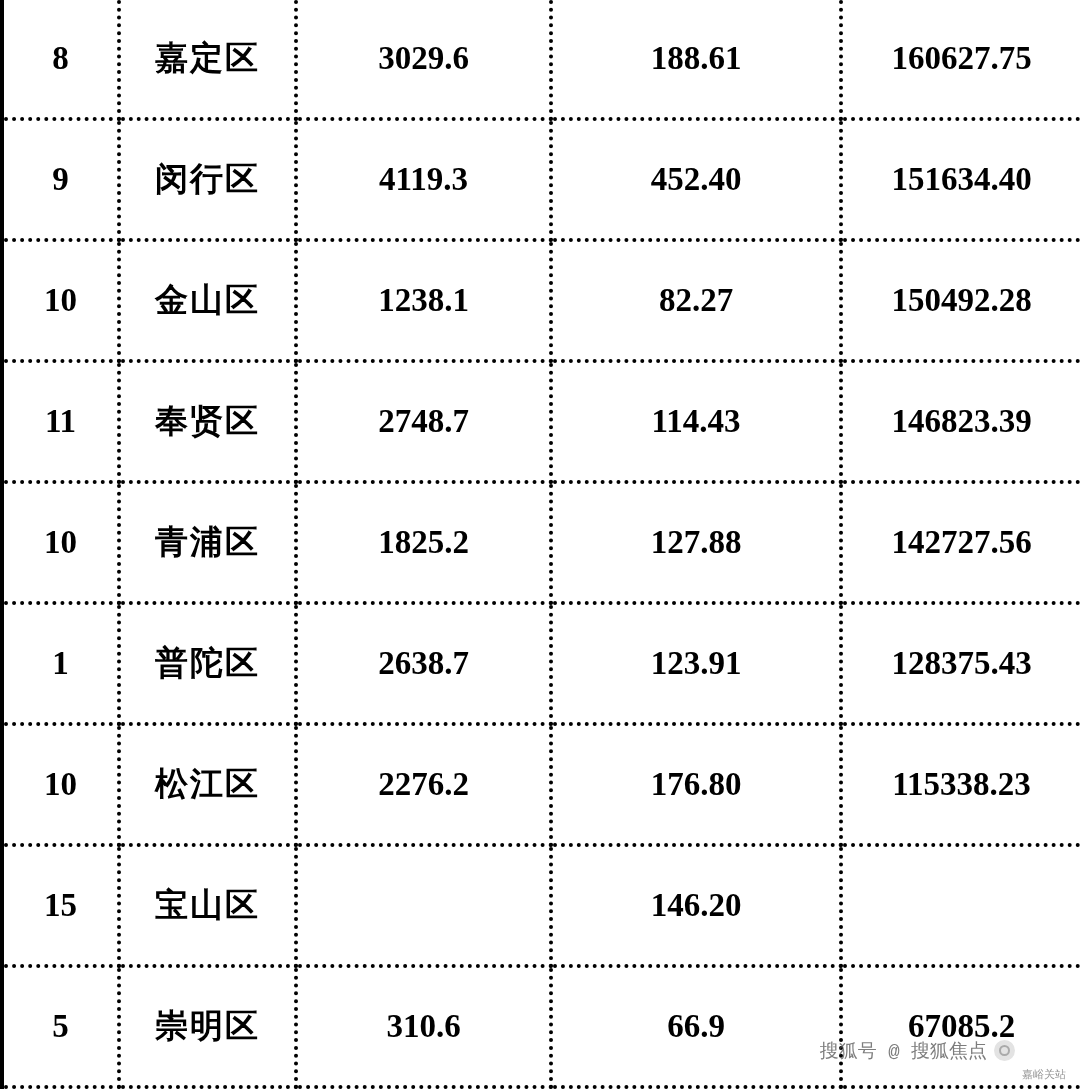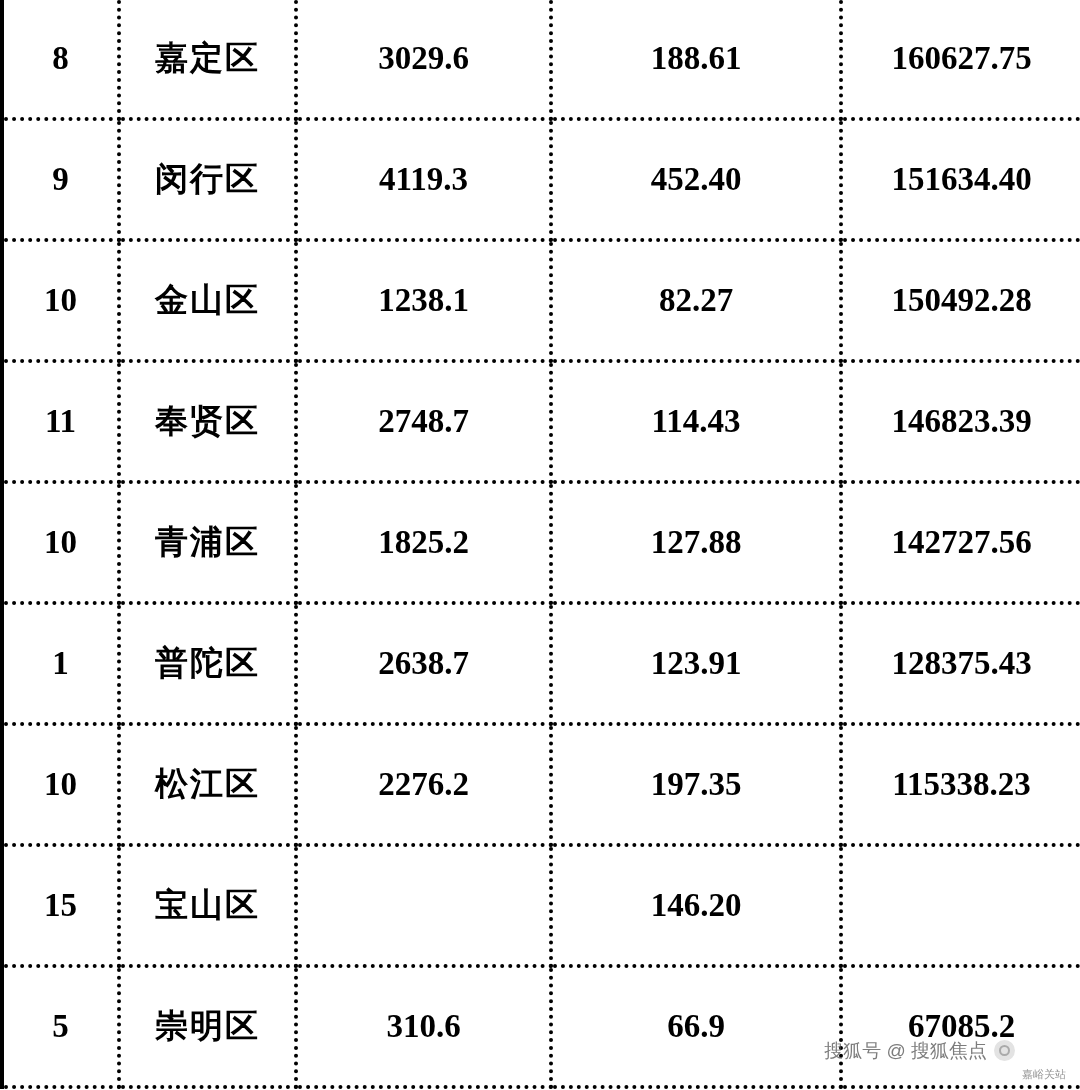--- a/index.html
+++ b/index.html
@@ -81,21 +81,21 @@
     right: 14px;
     bottom: 8px;
     display: flex;
     align-items: center;
     gap: 7px;
     opacity: 0.72;
   }
   .watermark .wm-text {
     font-size: 19px;
     color: #4a4a4a;
-    font-family: Liberation Sans, sans-serif;
+    font-family: Liberation Mono, monospace;
     white-space: nowrap;
   }
   .watermark .wm-logo {
     width: 21px;
     height: 21px;
     border-radius: 50%;
     background: #d9d9d9;
     position: relative;
     flex: 0 0 auto;
   }
@@ -169,21 +169,21 @@
         <td class="col-0 index">1</td>
         <td class="col-1 district">普陀区</td>
         <td class="col-2">2638.7</td>
         <td class="col-3">123.91</td>
         <td class="col-4">128375.43</td>
       </tr>
       <tr>
         <td class="col-0 index">10</td>
         <td class="col-1 district">松江区</td>
         <td class="col-2">2276.2</td>
-        <td class="col-3">197.35</td>
+        <td class="col-3">176.80</td>
         <td class="col-4">115338.23</td>
       </tr>
       <tr>
         <td class="col-0 index">15</td>
         <td class="col-1 district">宝山区</td>
         <td class="col-2"></td>
         <td class="col-3">146.20</td>
         <td class="col-4"></td>
       </tr>
       <tr>

